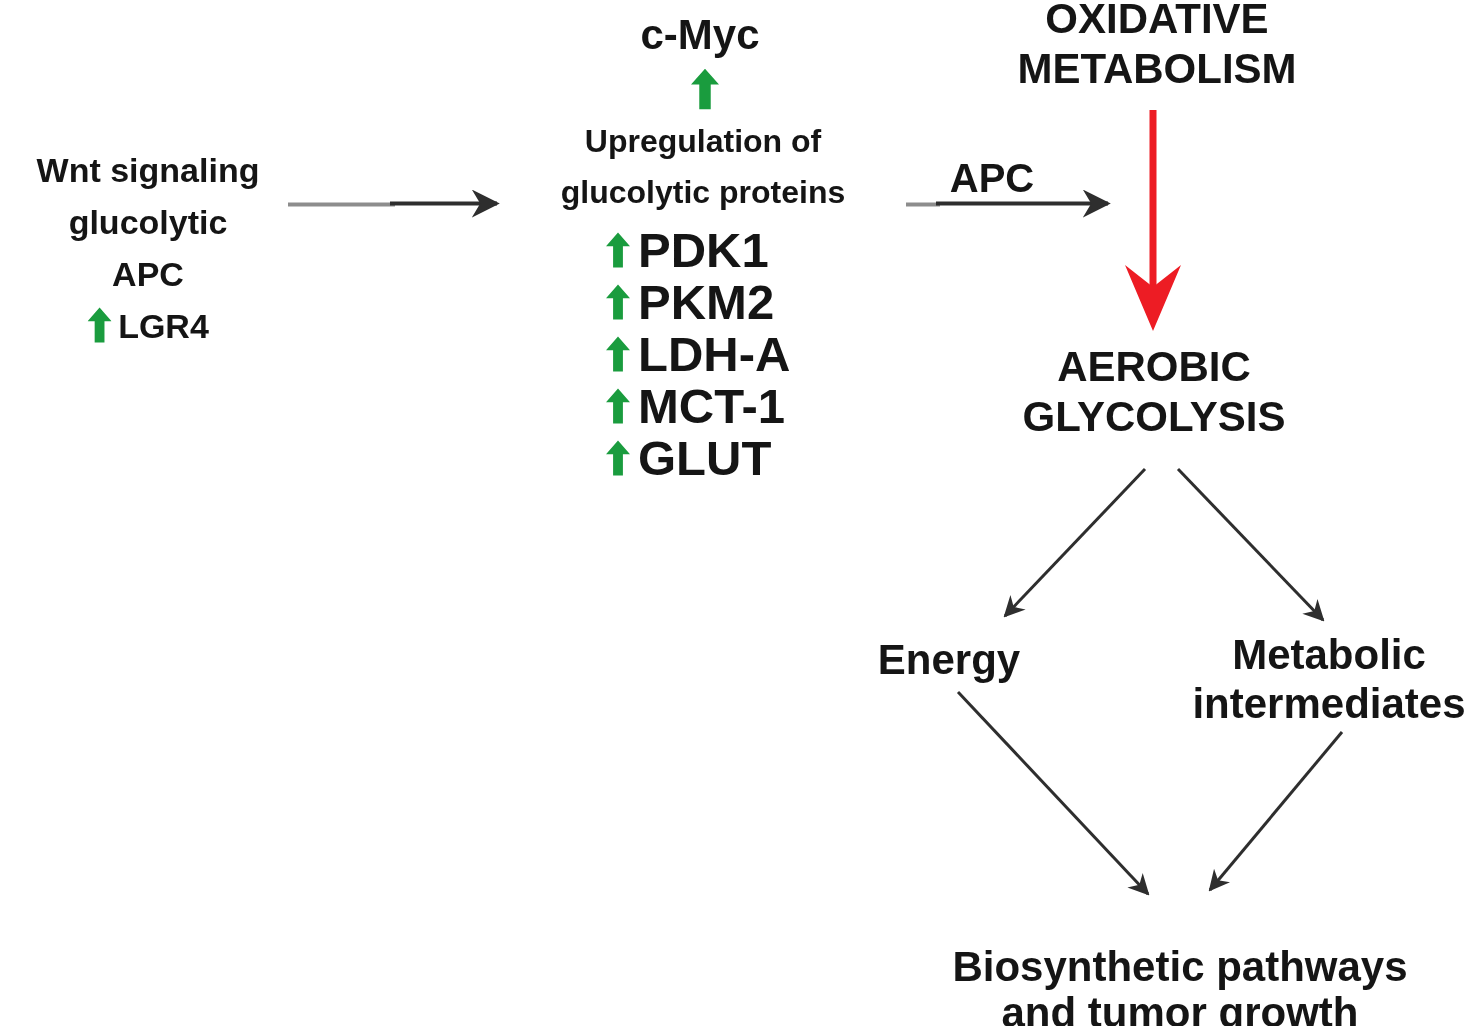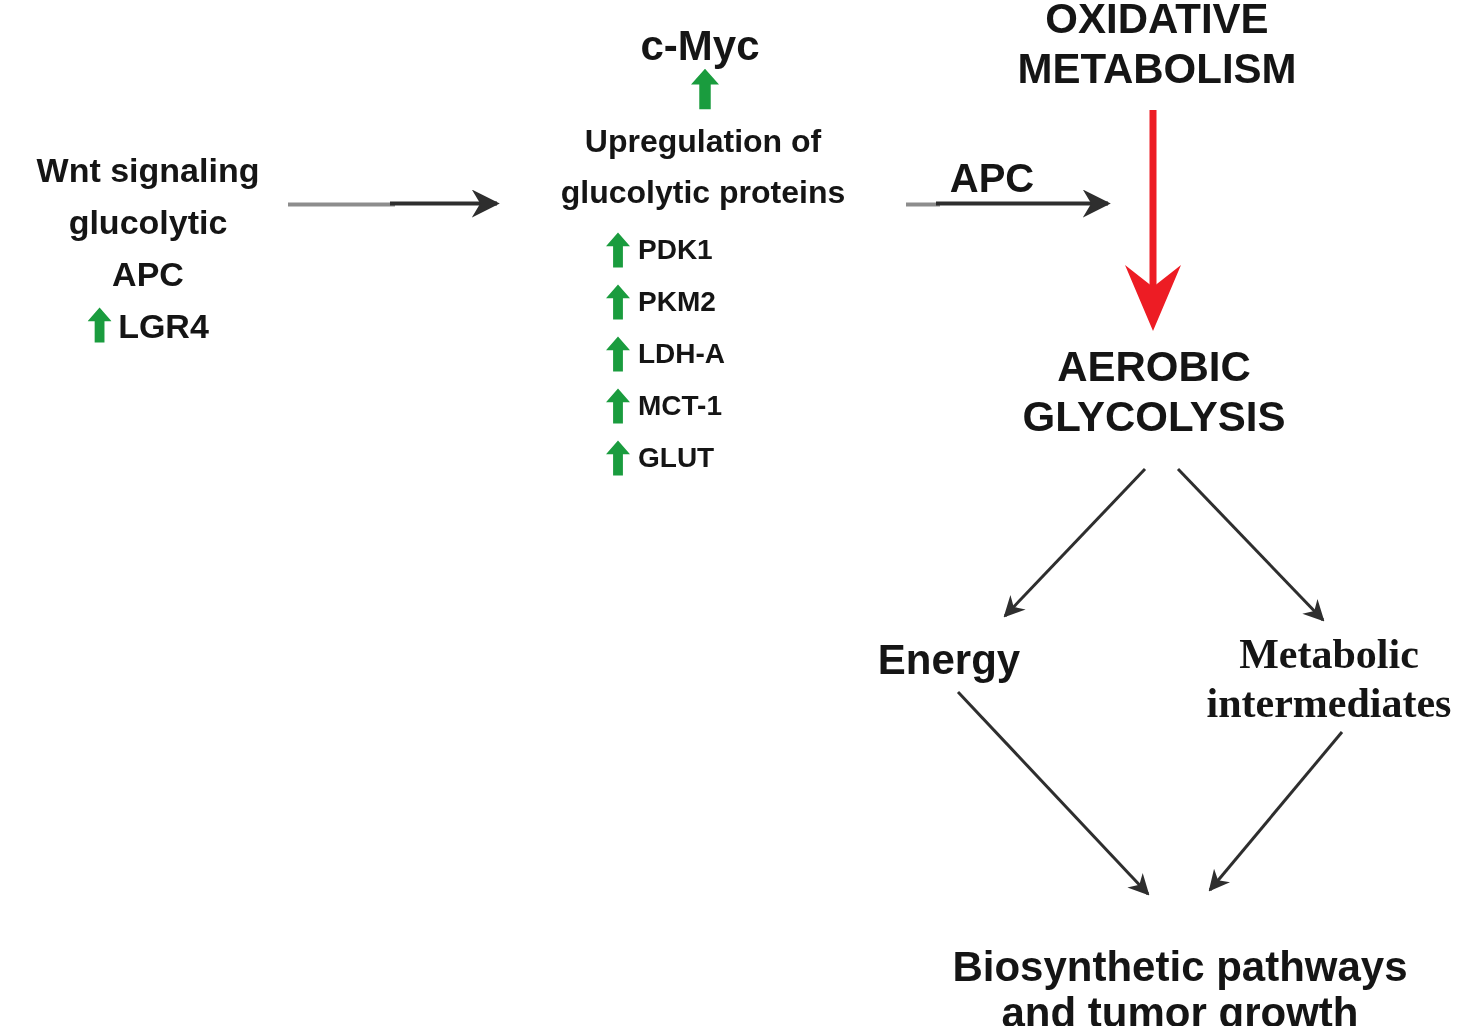--- a/index.html
+++ b/index.html
@@ -19,35 +19,35 @@
     color: #151515;
     text-align: center;
     white-space: nowrap;
   }
   .fs38 { font-size: 34px; line-height: 52px; }
   .fs42 { font-size: 42px; }
   .lh50 { line-height: 50px; }
   .lh49 { line-height: 49px; }
   .lh46 { line-height: 46px; }
   .wnt-block   { left: 148px; top: 144px; }
-  .cmyc        { left: 700px; top: 22px; }
+  .cmyc        { left: 700px; top: 11px; }
   .upreg-block { left: 703px; top: 116px; font-size: 32px; line-height: 51px; }
   .apc-label   { left: 992px; top: 156px; font-size: 40px; }
   .oxidative   { left: 1157px; top: -6px; }
   .aerobic     { left: 1154px; top: 342px; }
   .energy      { left: 949px; top: 636px; }
-  .metabolic   { left: 1329px; top: 630px; font-family: Liberation Serif, serif; }
+  .metabolic   { left: 1329px; top: 630px; }
   .biosynth    { left: 1180px; top: 944px; }
   .cmyc-up-icon { position: absolute; left: 691px; top: 68px; }
   .inline-up-icon { display: inline-block; vertical-align: -5px; margin-right: 7px; }
   .protein-list { position: absolute; left: 606px; top: 224px; }
   .protein-item {
     height: 52px;
     display: flex; align-items: center;
-    font-weight: bold; font-size: 28px; color: #151515;
+    font-weight: bold; font-size: 49px; color: #151515;
   }
   .protein-item .up-icon { margin-right: 8px; flex: 0 0 auto; }
 </style>
 </head>
 <body>
 
 <div id="canvas">
 
   <svg id="arrow-layer" width="1475" height="1026" viewBox="0 0 1475 1026">
     <defs>

